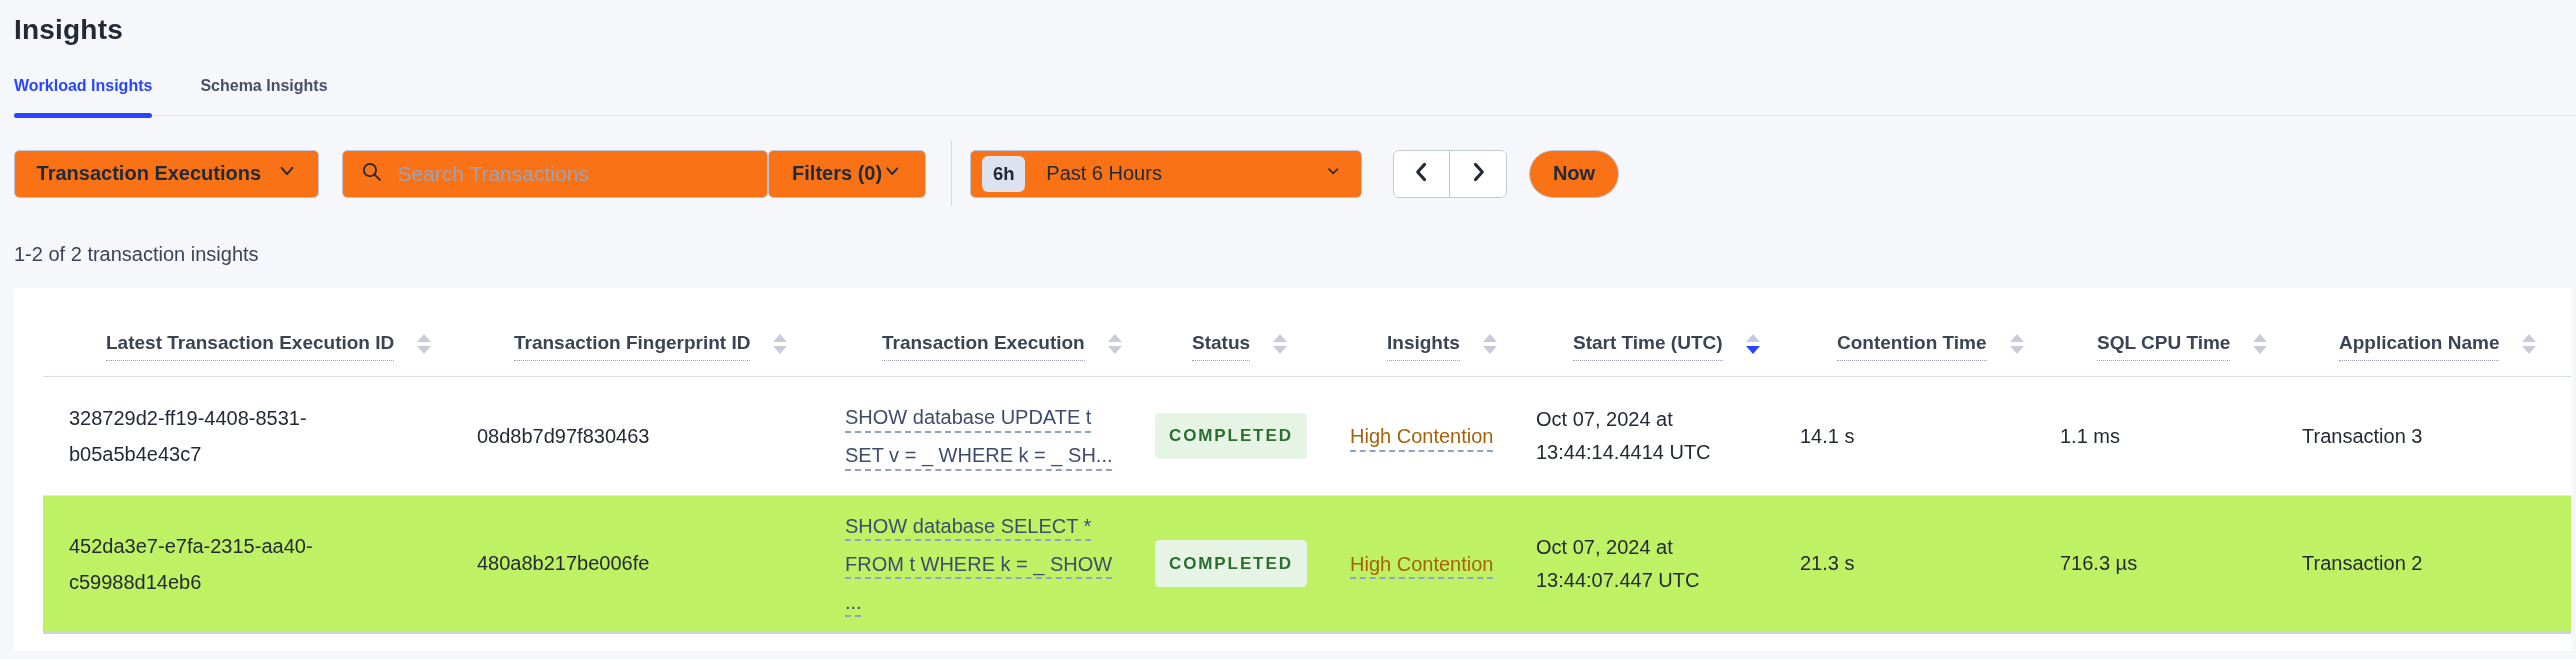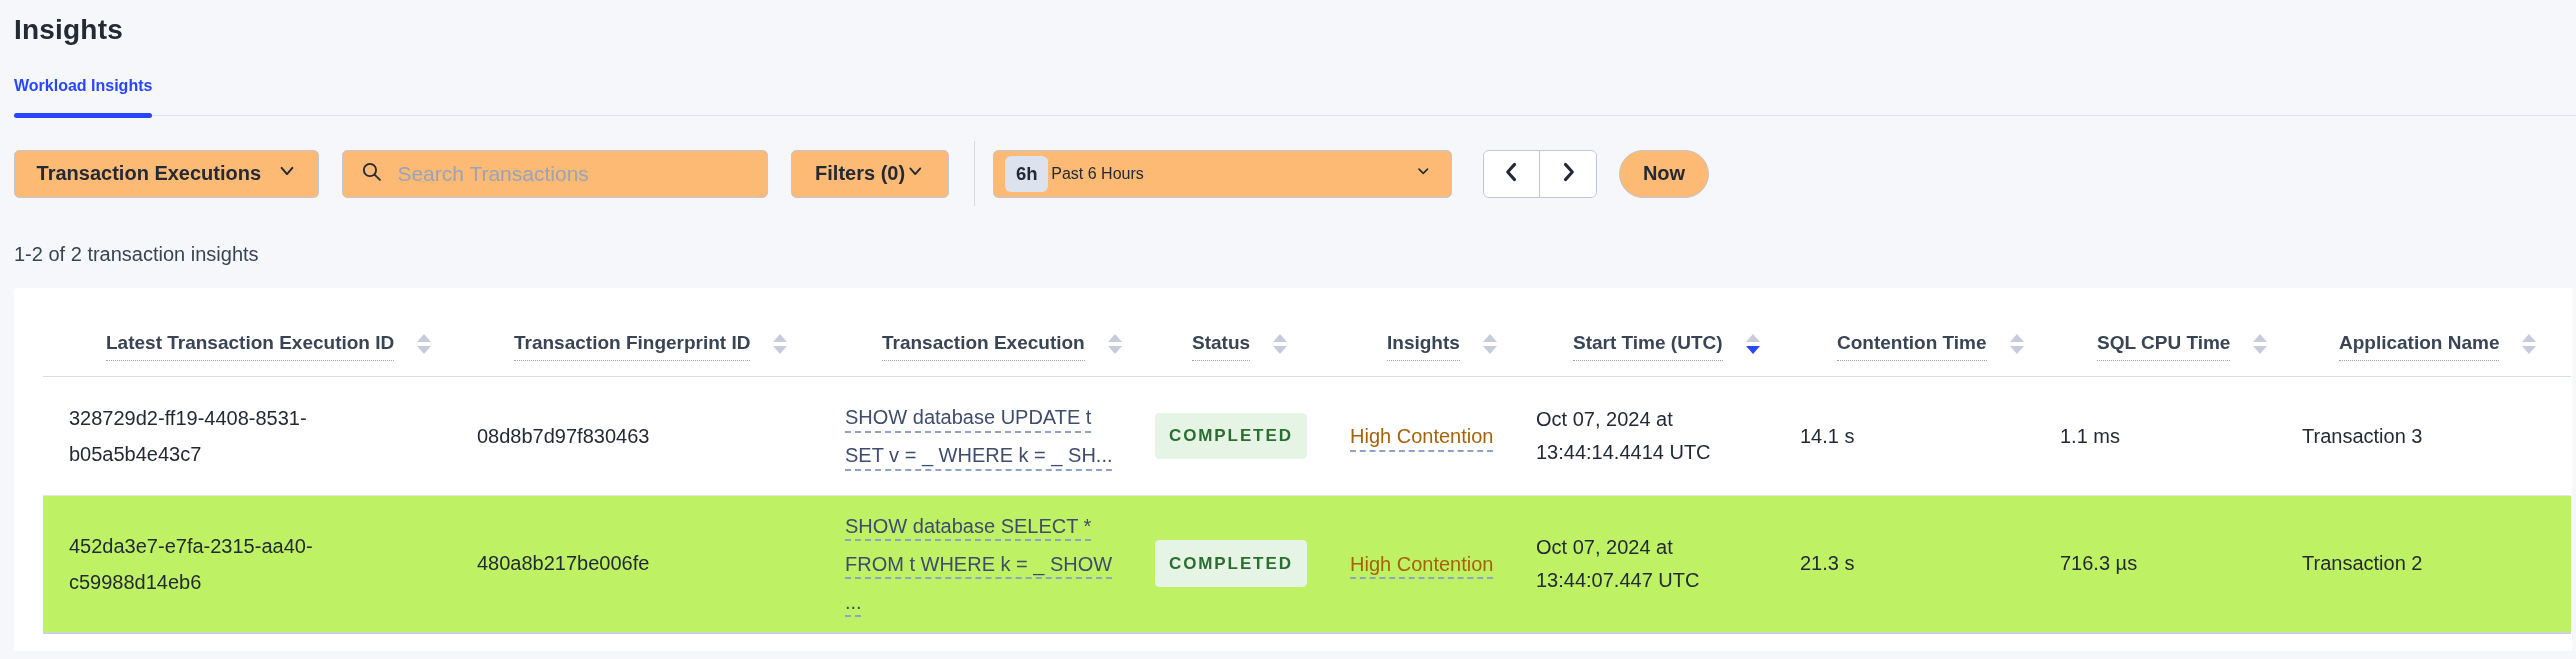--- a/index.html
+++ b/index.html
@@ -41,45 +41,45 @@
   }
 
   
   .toolbar {
     display: flex; align-items: center;
     margin-top: 25px;
     height: 65px;
   }
   .ctrl {
     height: 48px;
-    background: #fdba74;
+    background: #f97316;
     border: 0.8px solid #c0c6d9;
     border-radius: 5.4px;
     display: inline-flex; align-items: center;
     font-size: 20px; color: #242a35;
   }
   button.ctrl { cursor: pointer; font-family: inherit; }
   .type-dropdown { padding: 0 21.6px; gap: 15.4px; font-weight: 600; margin-right: 23px; }
-  .search-box { width: 426px; padding: 0 17px; gap: 12.3px; margin-right: 23px; }
+  .search-box { width: 426px; padding: 0 17px; gap: 12.3px; }
   .search-box input {
     border: none; outline: none; flex: 1;
     font-size: 21px; font-family: inherit; color: #242a35;
     background: transparent;
   }
   .search-box input::placeholder { color: #9aa3ba; }
   .filters-btn { padding: 0 23px; gap: 1px; font-weight: 600; }
   .v-divider { width: 0.8px; height: 65px; background: #d3d8e4; margin: 0 18.5px 0 25.4px; }
 
-  .time-picker { width: 459px; padding: 0 18.5px 0 10.8px; gap: 3px; cursor: pointer; }
+  .time-picker { width: 392px; padding: 0 18.5px 0 10.8px; gap: 21px; cursor: pointer; }
   .interval-badge {
     background: #dde3ee; border-radius: 6.2px;
     padding: 7px 10.8px;
     font-size: 18.5px; font-weight: 700; color: #242a35;
   }
-  .time-picker .tp-label { flex: 1; font-size: 16px; }
+  .time-picker .tp-label { flex: 1; font-size: 20px; }
 
   .nav-group {
     display: inline-flex; height: 48px;
     border: 0.8px solid #c0c6d9; border-radius: 6.2px;
     overflow: hidden; background: #fff; margin: 0 21.6px 0 31px;
   }
   .nav-group button {
     width: 56px; height: 100%;
     background: #fff; border: none; cursor: pointer;
     display: flex; align-items: center; justify-content: center;
@@ -164,20 +164,21 @@
 </style>
 </head>
 <body>
 
 <div class="page">
 
   <h1 class="page-title">Insights</h1>
 
   <div class="tabs">
     <div class="tab active">Workload Insights</div>
+    <div class="tab">Schema Insights</div>
   </div>
 
   <div class="toolbar">
 
     <button class="ctrl type-dropdown">
       <span>Transaction Executions</span>
       <span class="chev">
         <svg width="20" height="20" viewBox="0 0 26 26">
             <polyline points="6,9 13,17 20,9" fill="none" stroke="#242a35" stroke-width="2.6" stroke-linecap="round" stroke-linejoin="round"></polyline>
           </svg>

